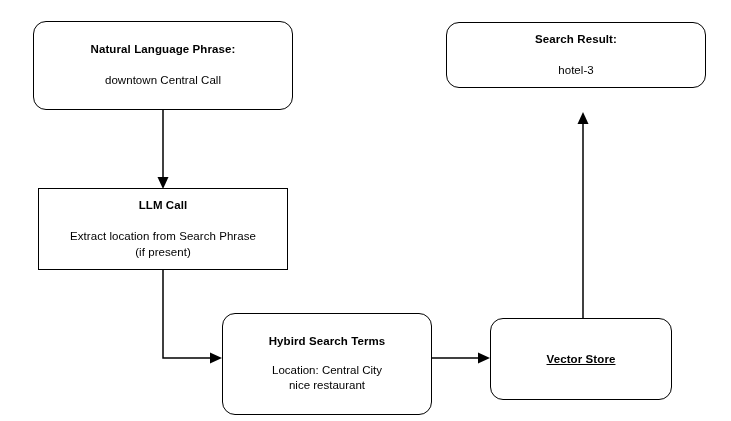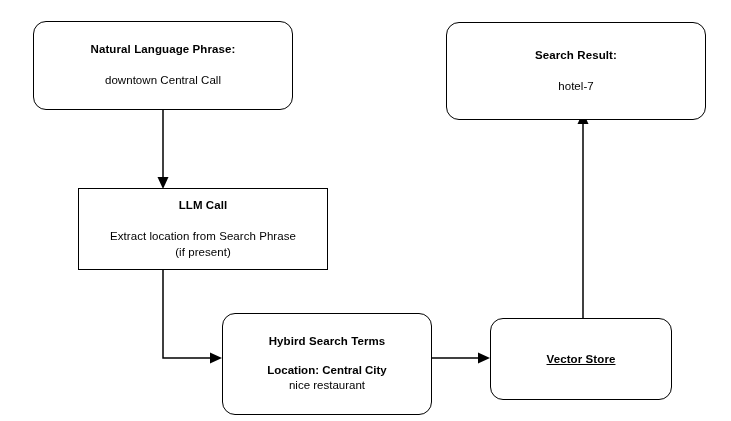--- a/index.html
+++ b/index.html
@@ -44,28 +44,28 @@
   .node-body {
     font-size: 11.5px;
     font-weight: normal;
     line-height: 1.35;
     letter-spacing: 0.05px;
   }
   .gap-lg { height: 17px; }
   .gap-sm { height: 14px; }
 
   .kv { font-size: 11.5px; line-height: 1.35; }
-  .kv b { font-weight: bold; margin-top: 28px; }
+  .kv b { font-weight: normal; margin-top: 28px; }
 
   
   #box-nl-phrase      { left: 33px;  top: 21px;  width: 260px; height: 89px; }
-  #box-llm-call       { left: 38px;  top: 188px; width: 250px; height: 82px; margin-left: 40px; }
+  #box-llm-call       { left: 38px;  top: 188px; width: 250px; height: 82px; }
   #box-hybrid-terms   { left: 222px; top: 313px; width: 210px; height: 102px; }
   #box-vector-store   { left: 490px; top: 318px; width: 182px; height: 82px; text-decoration: underline; }
-  #box-search-result  { left: 446px; top: 22px;  width: 260px; height: 98px; }
+  #box-search-result  { left: 446px; top: 22px;  width: 260px; height: 66px; }
 
   
   #connectors {
     position: absolute;
     left: 0; top: 0;
     width: 731px;
     height: 421px;
     z-index: 1;
     pointer-events: none;
   }
@@ -127,16 +127,16 @@
     <div class="kv">nice restaurant</div>
   </div>
 
   <div class="node rounded" id="box-vector-store">
     <div class="node-title">Vector Store</div>
   </div>
 
   <div class="node rounded" id="box-search-result">
     <div class="node-title">Search Result:</div>
     <div class="gap-lg"></div>
-    <div class="node-body">hotel-7</div>
+    <div class="node-body">hotel-3</div>
   </div>
 
 </div>
 
 </body></html>

